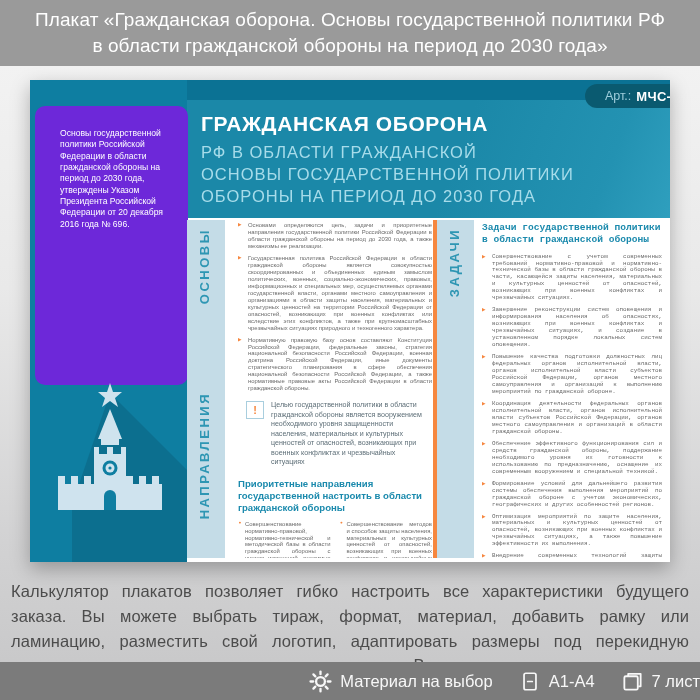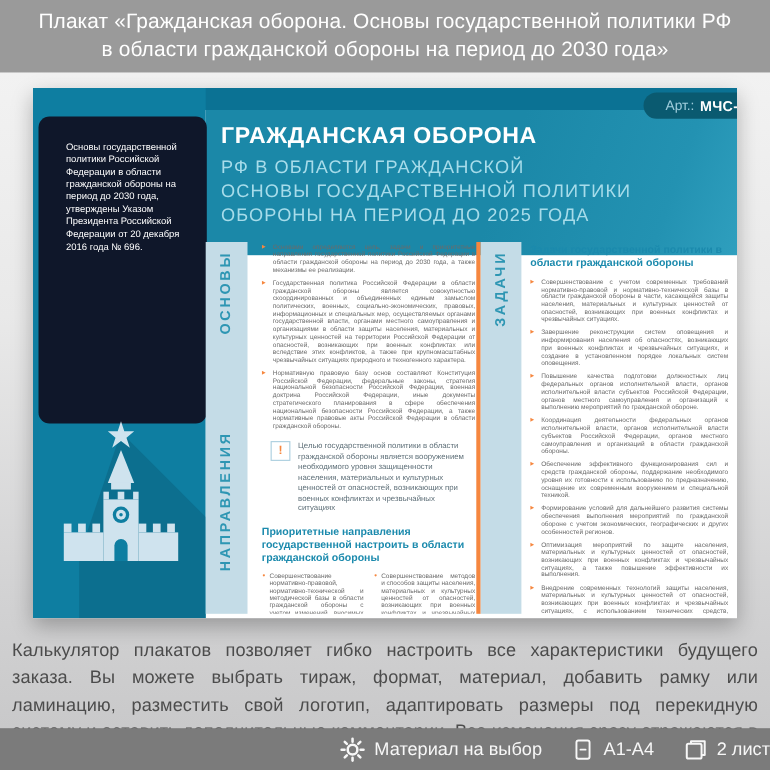--- a/index.html
+++ b/index.html
@@ -14,56 +14,56 @@
   
   .stage{position:absolute;left:0;top:66px;width:700px;height:634px;
     background:linear-gradient(180deg,#f2f2f2 0%,#e9e9e9 35%,#d2d2d3 75%,#c6c6c7 100%);}
 
   
   .poster{position:absolute;left:30px;top:14px;width:640px;height:482px;background:#ffffff;
     box-shadow:0 7px 18px rgba(0,0,0,.28);overflow:visible;}
   .poster-clip{position:absolute;inset:0;overflow:hidden;}
   .top-strip{position:absolute;left:0;top:0;width:640px;height:20px;background:#0b7294;}
   .sidebar{position:absolute;left:0;top:0;width:157px;height:482px;background:#0e7ea1;}
-  .header-panel{position:absolute;left:157px;top:20px;width:483px;height:132px;
+  .header-panel{position:absolute;left:157px;top:20px;width:483px;height:118px;
     background:linear-gradient(110deg,#1b88a8 55%,#2392b2 85%,#2f9fbe 100%);
     padding:10px 0 0 14px;box-sizing:border-box;}
   .poster-title{color:#ffffff;font-weight:bold;font-size:21px;letter-spacing:.6px;margin:2px 0 6px 0;}
   .poster-subtitle{color:#a7dcea;font-size:16.5px;line-height:1.33;letter-spacing:1px;font-weight:400;}
 
   
   .badge{position:absolute;left:555px;top:4px;width:136px;height:24px;border-radius:13px;
     background:linear-gradient(90deg,#0a5a70 0%,#0a5a70 81%,#7d7d7d 81%,#7d7d7d 100%);
     display:flex;align-items:center;justify-content:flex-start;padding-left:20px;box-sizing:border-box;}
   .badge .pfx{color:#9fcddc;font-size:12.5px;margin-right:5px;text-align:right;}
   .badge .code{color:#ffffff;font-size:13px;font-weight:bold;letter-spacing:.3px;}
 
   
-  .note-box{position:absolute;left:5px;top:26px;width:153px;height:279px;background:#0f172a;
+  .note-box{position:absolute;left:5px;top:26px;width:153px;height:279px;background:#6d28d9;
     border-radius:10px;box-sizing:border-box;padding:22px 16px 0 25px;}
   .note-box p{margin:0;color:#ffffff;font-size:8.6px;line-height:1.32;}
 
   
   .kremlin{position:absolute;left:0;top:295px;width:157px;height:187px;}
 
   
   .strip{position:absolute;top:140px;height:338px;background:#c4dce7;}
   .strip-left{left:157px;width:38px;}
   .strip-right{left:407px;width:37px;}
   .orange-bar{position:absolute;left:403px;top:140px;width:4px;height:338px;background:#f6873f;}
   .vlabel{position:absolute;left:10px;writing-mode:vertical-rl;transform:rotate(180deg);
     color:#2e96b3;font-size:13px;font-weight:bold;letter-spacing:2.5px;white-space:nowrap;}
   .vlabel.osnovy{top:8px;}
   .vlabel.napr{top:172px;}
   .vlabel.zadachi{top:8px;}
 
   
   .col{position:absolute;top:142px;box-sizing:border-box;}
   .col-a{left:208px;width:194px;height:336px;overflow:hidden;}
-  .col-b{left:452px;width:180px;height:336px;overflow:hidden;}
+  .col-b{left:452px;width:180px;height:336px;overflow:hidden;font-family:Liberation Mono, monospace;}
   ul.bullets{list-style:none;margin:0;padding:0;}
   ul.bullets li{position:relative;margin:0 0 5px 0;padding-left:10px;
     font-size:5.9px;line-height:1.18;color:#6b6b6b;text-align:justify;}
   ul.bullets li::before{content:"▶";font-family:"DejaVu Sans",sans-serif;color:#f6873f;
     position:absolute;left:0;top:0;font-size:4.6px;}
   ul.bullets.dots li{padding-left:7px;margin-bottom:6px;}
   ul.bullets.dots li::before{content:"•";font-size:6.5px;top:-1px;}
 
   .callout{display:flex;align-items:flex-start;margin:9px 0 0 8px;width:182px;}
   .callout .excl{flex:0 0 16px;height:16px;border:1px solid #a9cede;margin-right:7px;
@@ -100,21 +100,21 @@
     <section class="poster">
       <div class="poster-clip">
         <div class="top-strip"></div>
         <div class="sidebar"></div>
 
         <div class="header-panel">
           <div class="poster-title">ГРАЖДАНСКАЯ ОБОРОНА</div>
           <div class="poster-subtitle">
             <div>РФ В ОБЛАСТИ ГРАЖДАНСКОЙ</div>
             <div>ОСНОВЫ ГОСУДАРСТВЕННОЙ ПОЛИТИКИ</div>
-            <div>ОБОРОНЫ НА ПЕРИОД ДО 2025 ГОДА</div>
+            <div>ОБОРОНЫ НА ПЕРИОД ДО 2030 ГОДА</div>
           </div>
         </div>
 
         <div class="note-box">
           <p>Основы государственной политики Российской Федерации в области гражданской обороны на период до 2030 года, утверждены Указом Президента Российской Федерации от 20 декабря 2016 года № 696.</p>
         </div>
 
         <svg class="kremlin" viewBox="0 0 157 187">
           <polygon points="80,18 120,58 157,95 157,187 42,187 42,130" fill="#0c6f8f"></polygon>
           <g fill="#cfe3ee">
@@ -224,18 +224,18 @@
         </svg>
         <span class="flabel">А1-А4</span>
       </div>
       <div class="feature">
         <svg width="23" height="23" viewBox="0 0 24 24">
           <g stroke="#f7f7f7" stroke-width="1.9" fill="none" stroke-linejoin="round">
             <path d="M7.5 6.5 V4 h13 v13 h-2.5"></path>
             <rect x="3.5" y="6.5" width="14" height="14" rx="1.5"></rect>
           </g>
         </svg>
-        <span class="flabel">2 лист</span>
+        <span class="flabel">7 лист</span>
       </div>
     </footer>
 
   </main>
 </div>
 
 </body></html>

